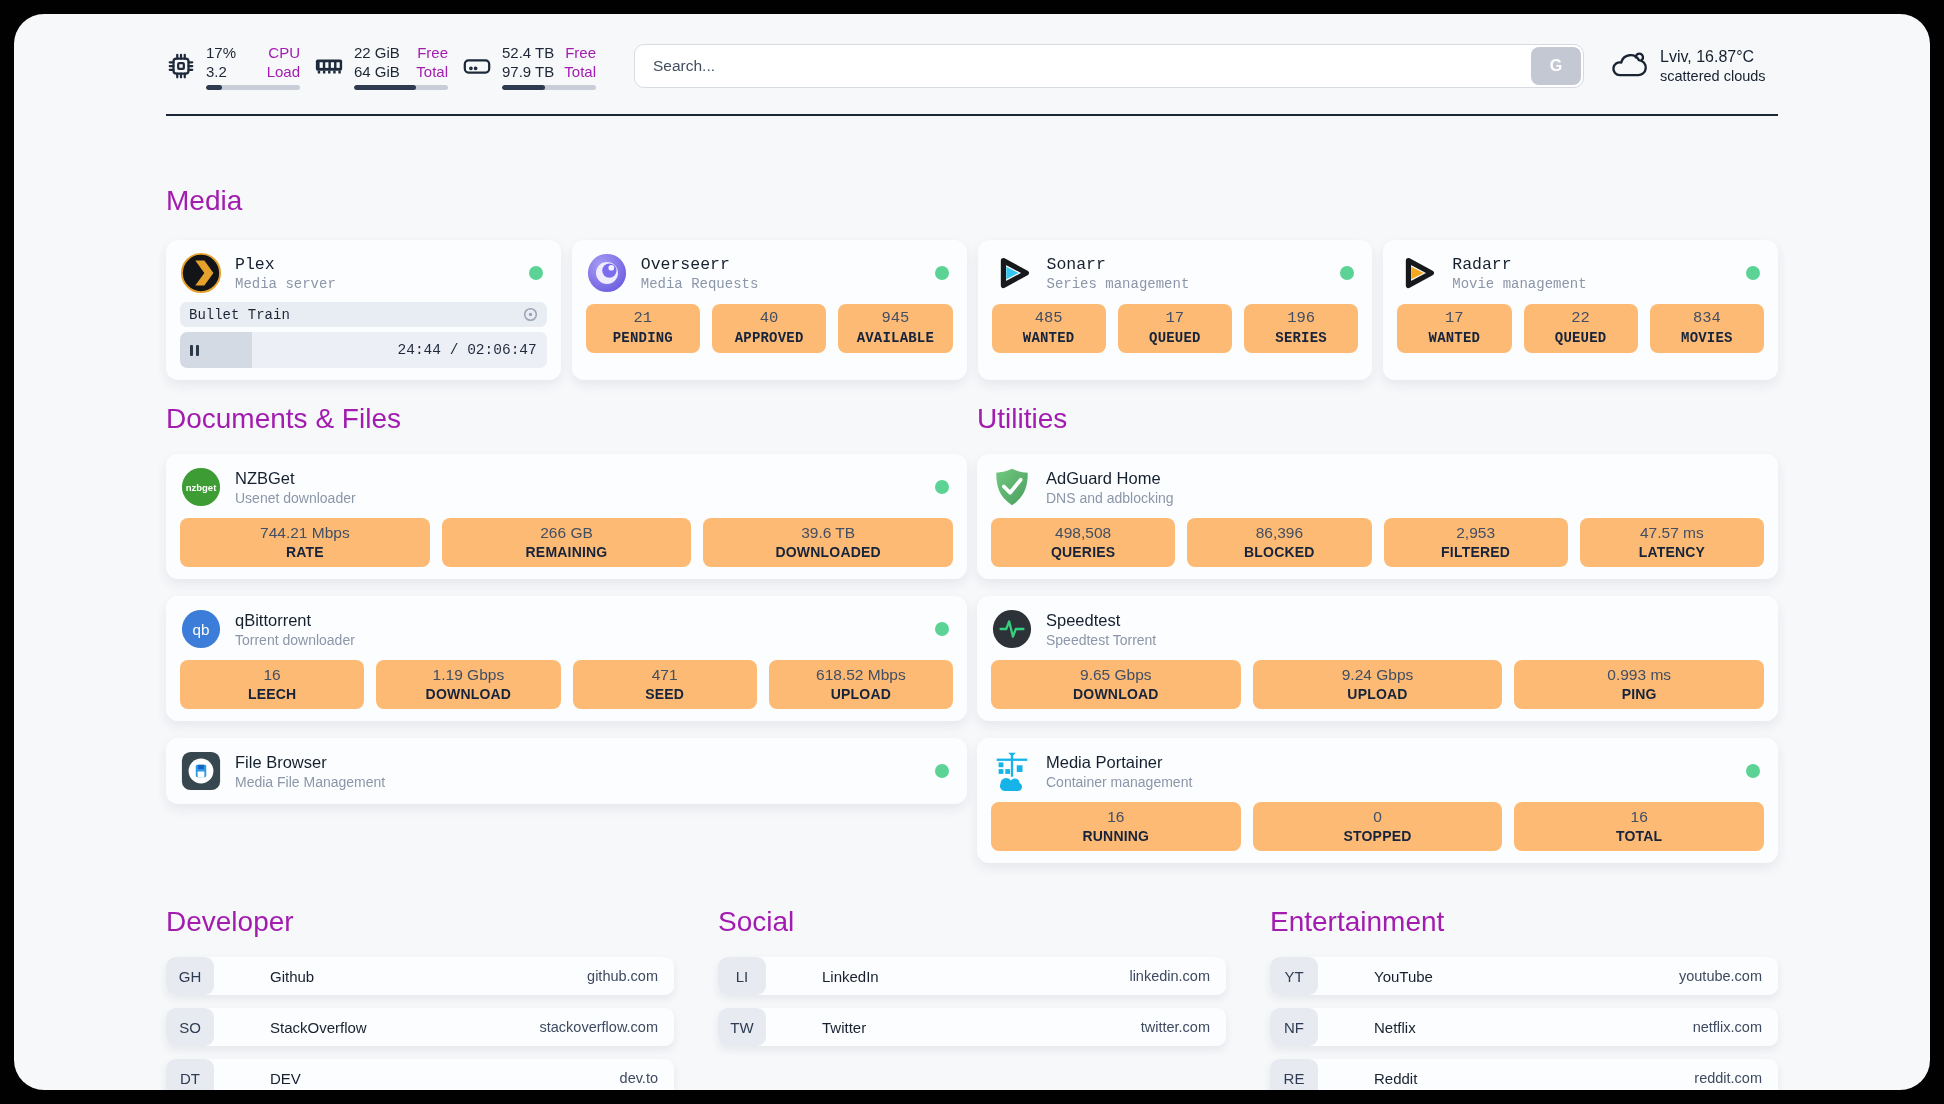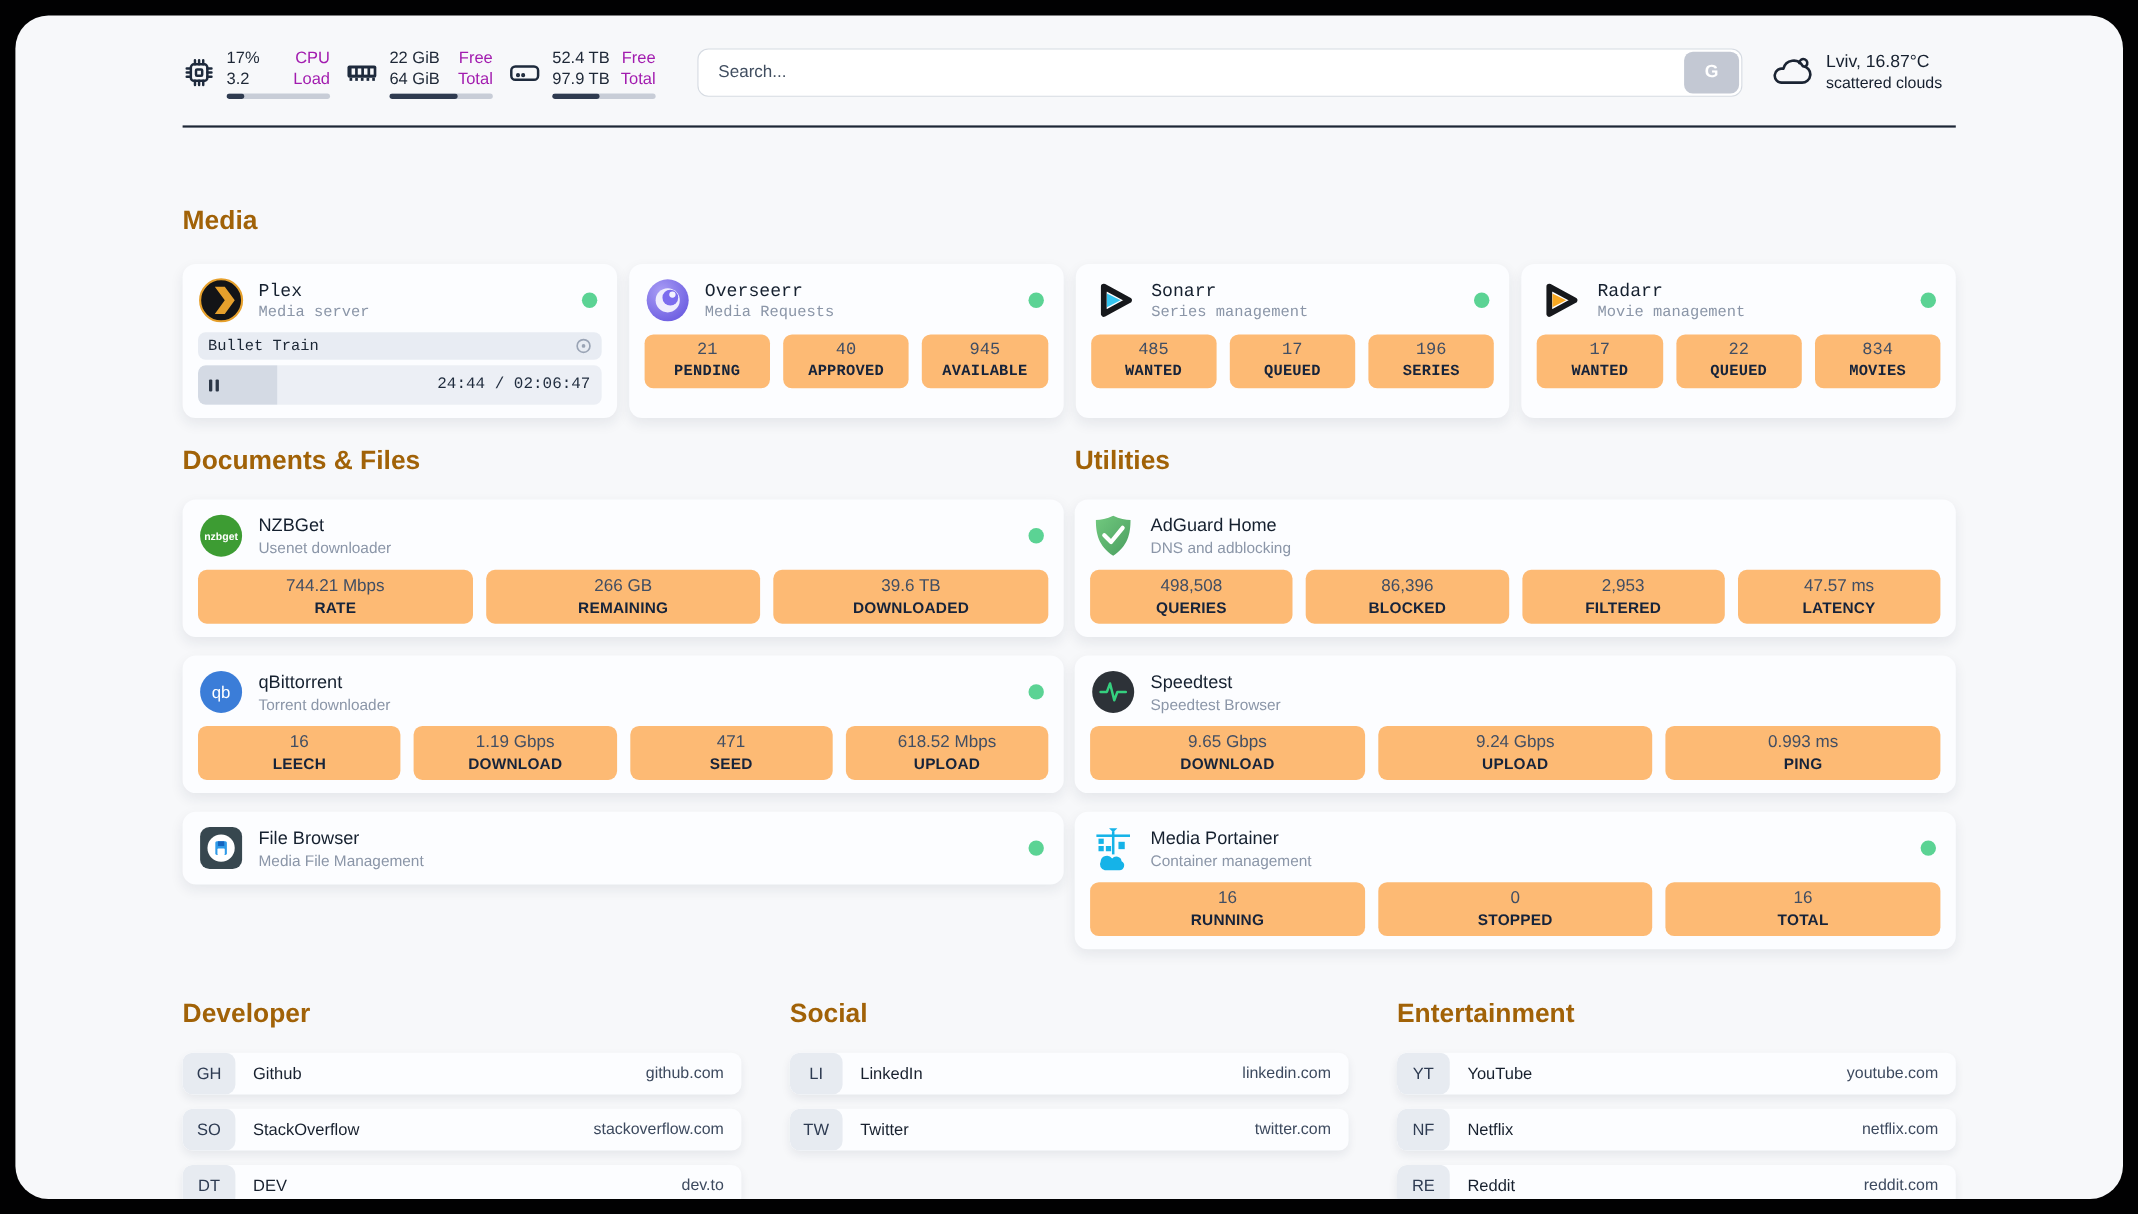--- a/index.html
+++ b/index.html
@@ -23,21 +23,21 @@
   .search-btn { position:absolute; right:3px; top:3px; width:50px; height:38px; border:none; border-radius:8px; background:#c3c8d3; color:#ffffff; font-size:16px; font-weight:bold; font-family:"Liberation Sans", sans-serif; cursor:pointer; }
 
   .weather { display:flex; align-items:center; width:170px; flex:none; }
   .weather svg { width:40px; height:40px; margin-right:12px; flex:none; }
   .weather-loc { font-size:16px; color:#16202f; line-height:21px; }
   .weather-cond { font-size:14.5px; color:#16202f; line-height:19px; }
 
   .divider { border-top:2px solid #1d2736; margin-top:22px; }
 
   
-  .section-title { font-size:24px; line-height:30px; font-weight:700; color:#a16207; }
+  .section-title { font-size:28px; line-height:30px; font-weight:400; color:#a21caf; }
   .mt-media { margin-top:70px; }
 
   .media-grid { display:grid; grid-template-columns:repeat(4,1fr); gap:11px; margin-top:24px;font-family:Liberation Mono, monospace; }
 
   .card { background:#fcfdff; border-radius:12px; box-shadow:0 5px 12px rgba(25,39,62,0.08); padding:12px 14px; }
   .card-header { display:flex; align-items:center; position:relative; padding-right:34px; }
   .app-icon { width:42px; height:42px; margin-right:13px; flex:none; }
   .app-title { font-size:16.5px; color:#15202f; font-weight:500; line-height:21px; }
   .app-desc { font-size:14px; color:#8b96a8; line-height:18px; }
   .status-dot { position:absolute; right:4px; top:50%; margin-top:-7px; width:14px; height:14px; border-radius:50%; background:#5bd394; }
@@ -55,21 +55,21 @@
   .np-pause { position:relative; margin-left:10px; width:11px; height:11px; display:flex; gap:3px; background:none; border:none; cursor:pointer; padding:0; }
   .np-pause i { display:block; width:3.2px; height:11px; background:#2d3848; border-radius:1px; }
   .np-time { position:relative; margin-left:auto; margin-right:10px; font-size:14.5px; color:#1f2b3d; }
 
   .two-col { display:grid; grid-template-columns:1fr 1fr; column-gap:10px; margin-top:24px; }
   .col-cards { margin-top:20px; display:flex; flex-direction:column; gap:17px; }
 
   
   .links-grid { display:grid; grid-template-columns:1fr 1fr 1fr; gap:44px; margin-top:44px; }
   .link-rows { margin-top:20px; }
-  .link-row { display:flex; align-items:center; height:38px; background:#fcfdff; border-radius:9px; box-shadow:0 4px 9px rgba(25,39,62,0.08); margin-bottom:13px; overflow:hidden; cursor:pointer; }
+  .link-row { display:flex; align-items:center; height:38px; background:#fcfdff; border-radius:9px; box-shadow:0 4px 9px rgba(25,39,62,0.08); margin-bottom:13px; overflow:hidden; cursor:pointer;gap:40px; }
   .link-badge { width:48px; align-self:stretch; background:#e7ebf1; display:flex; align-items:center; justify-content:center; font-size:15px; font-weight:500; color:#2e3b52; border-radius:9px; flex:none; }
   .link-name { margin-left:16px; font-size:15px; color:#17202e; }
   .link-domain { margin-left:auto; margin-right:16px; font-size:14.5px; color:#3d4a5f; }
 </style>
 </head>
 <body>
 
 <div class="frame">
   <div class="content">
 
@@ -418,21 +418,21 @@
           </div>
 
           <div class="card">
             <div class="card-header">
               <svg class="app-icon" viewBox="0 0 44 44">
                 <circle cx="22" cy="22" r="20" fill="#2d3238"></circle>
                 <path d="M10 22 h6 l3-8 4 16 3-8 h8" fill="none" stroke="#35d07f" stroke-width="2.4" stroke-linecap="round" stroke-linejoin="round"></path>
               </svg>
               <div>
                 <div class="app-title">Speedtest</div>
-                <div class="app-desc">Speedtest Browser</div>
+                <div class="app-desc">Speedtest Torrent</div>
               </div>
             </div>
             <div class="stats">
               <div class="stat">
                   <div class="stat-value">9.65 Gbps</div>
                   <div class="stat-label">DOWNLOAD</div>
                 </div>
               <div class="stat">
                   <div class="stat-value">9.24 Gbps</div>
                   <div class="stat-label">UPLOAD</div>

